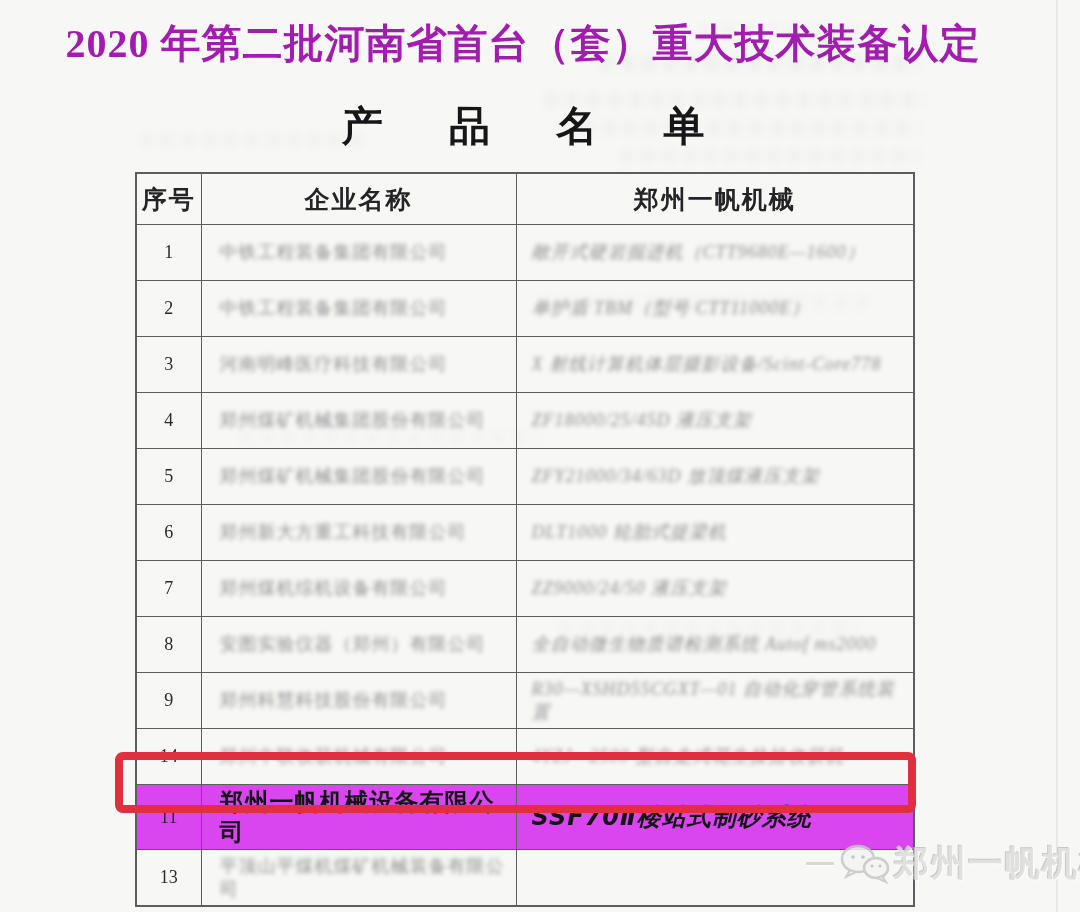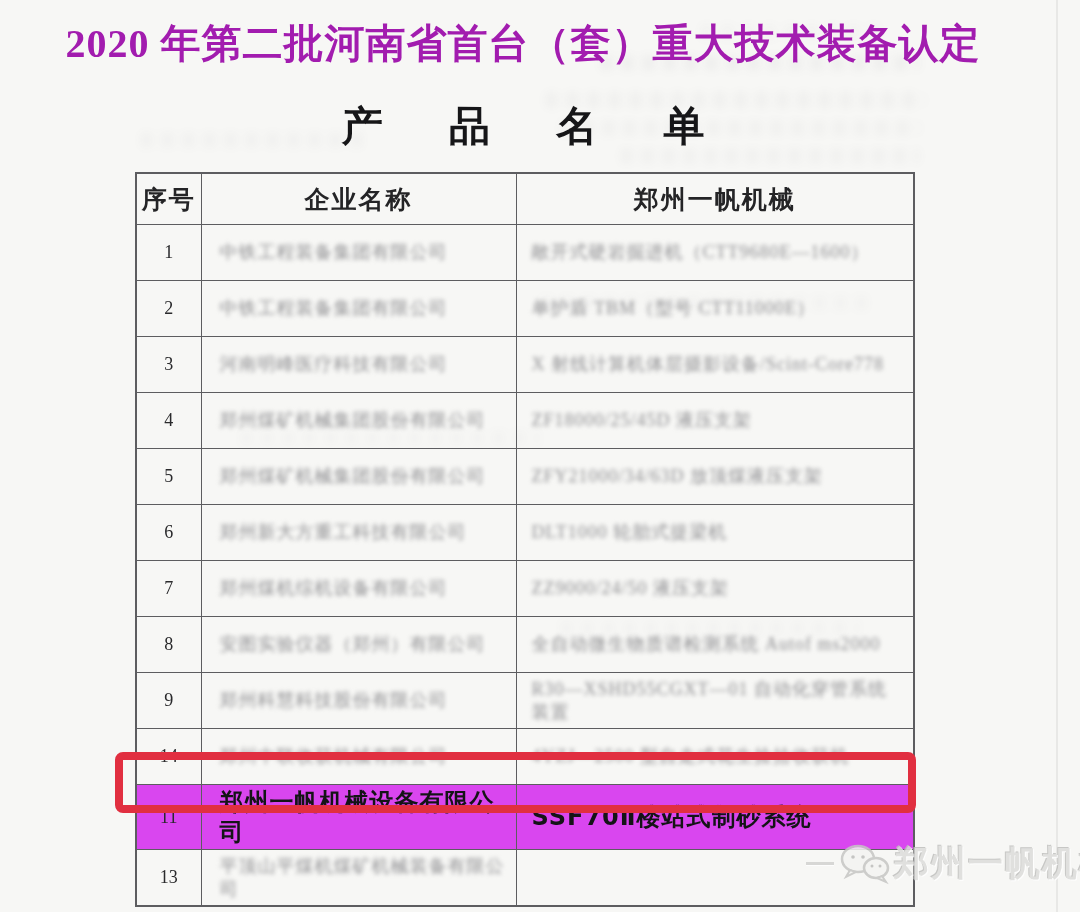--- a/index.html
+++ b/index.html
@@ -39,21 +39,21 @@
   table.doc, table.doc th, table.doc td{border:1.6px solid #5d5d60;}
   table.doc{border-width:2px;}
   table.doc th{
     height:48px;font-size:25px;font-weight:bold;color:#242426;
     text-align:center;letter-spacing:2px;
     font-family:"DejaVu Sans","Liberation Sans",sans-serif;
   }
   table.doc td{height:51px;vertical-align:middle;font-size:18px;}
   td.no-cell{text-align:center;font-size:19px;color:#2a2a2c;}
   td.company-cell{padding:2px 8px 2px 18px;}
-  td.product-cell{padding:2px 8px 2px 15px;}
+  td.product-cell{padding:2px 8px 2px 15px;font-style:italic;}
   .cell-txt{display:inline-block;line-height:1.25;letter-spacing:1px;color:#3a3a3c;}
   tr.blurred .cell-txt{filter:blur(2.2px);color:#8f8f92;}
   tr.highlighted td{background:#d946ef;}
   tr.highlighted .cell-txt{
     filter:none;color:#141416;font-size:24px;font-weight:bold;letter-spacing:1px;
     font-family:"DejaVu Sans","Liberation Sans",sans-serif;
   }
   
   .highlight-box{
     position:absolute;left:115px;top:752px;width:801px;height:61px;

